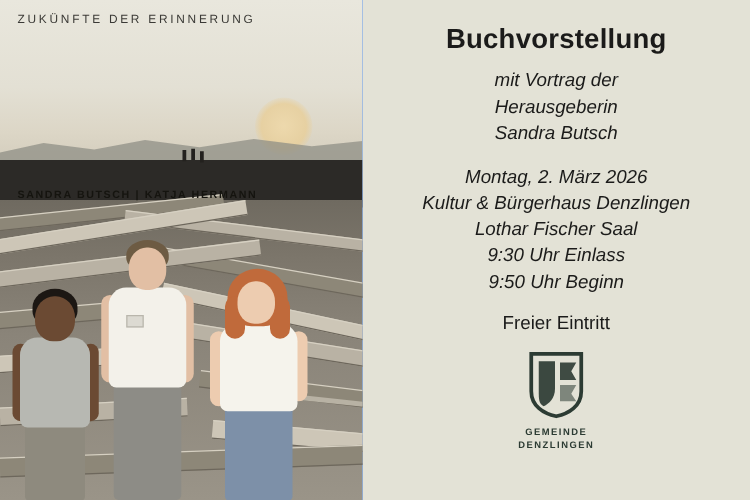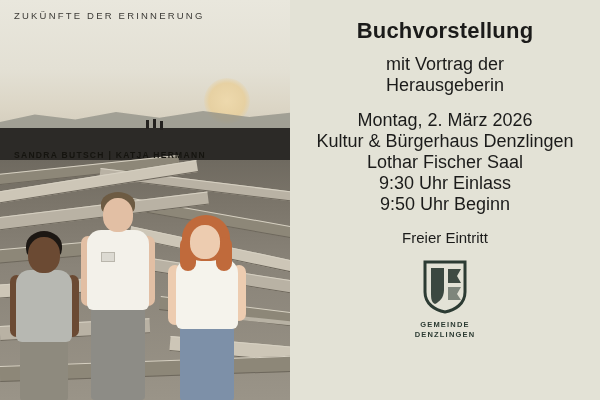--- a/index.html
+++ b/index.html
@@ -126,21 +126,21 @@
   .info {
     flex: 1;
     padding: 18px 16px 10px 16px;
     display: flex; flex-direction: column; align-items: center;
     text-align: center;
     color: #1b1b1a;
   }
   .info h1 {
     font-size: 22px; font-weight: 700; letter-spacing: .2px; margin-bottom: 10px;
   }
-  .line { font-size: 18px; line-height: 21px; }
+  .line { font-size: 15px; line-height: 21px; font-style: italic; }
   .block { margin-bottom: 0; }
   .gap-lg { height: 14px; }
   .free { font-size: 15px; }
 
   
   .crest-wrap { margin-top: 14px; display: flex; flex-direction: column; align-items: center; justify-content: flex-end; }
   .crest { width: 46px; height: 54px; }
   .crest-cap {
     margin-top: 6px; font-size: 7.5px; letter-spacing: 1.2px; font-weight: 700;
     color: #2c3b33; line-height: 10px;
@@ -214,20 +214,21 @@
       </div>
     </div>
   </div>
 
   <div class="info">
     <h1>Buchvorstellung</h1>
 
     <div class="block">
       <div class="line">mit Vortrag der</div>
       <div class="line">Herausgeberin</div>
+      <div class="line">Sandra Butsch</div>
     </div>
 
     <div class="gap-lg"></div>
 
     <div class="block">
       <div class="line">Montag, 2. März 2026</div>
       <div class="line">Kultur &amp; Bürgerhaus Denzlingen</div>
       <div class="line">Lothar Fischer Saal</div>
       <div class="line">9:30 Uhr Einlass</div>
       <div class="line">9:50 Uhr Beginn</div>

